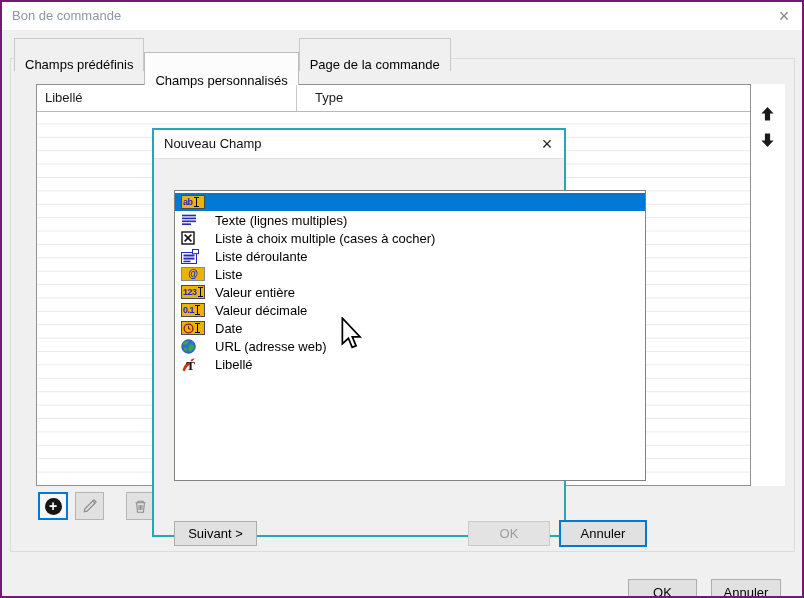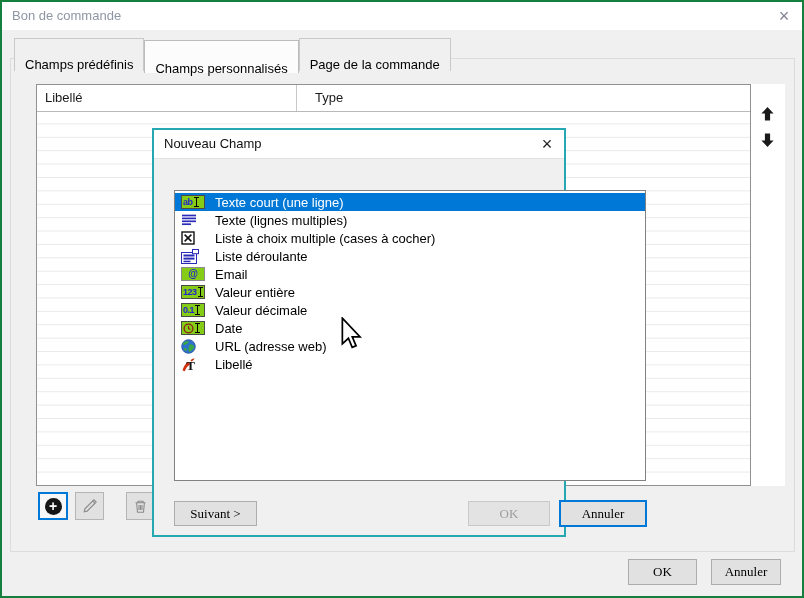--- a/index.html
+++ b/index.html
@@ -1,27 +1,27 @@
 <!DOCTYPE html>
 <html><head>
 <meta charset="utf-8">
 <style>
   html,body{margin:0;padding:0;background:#cfcfcf;font-family:"Liberation Sans",sans-serif;}
   .window{position:relative;width:804px;height:598px;box-sizing:border-box;
-    background:#f0f0f0;border:2px solid #15803d;overflow:hidden;font-size:13px;color:#000;}
+    background:#f0f0f0;border:2px solid #701a75;overflow:hidden;font-size:13px;color:#000;}
   
   .titlebar{position:absolute;left:0;top:0;width:800px;height:28px;background:#ffffff;}
   .titlebar .title{position:absolute;left:10px;top:0;line-height:28px;color:#8e96a4;font-size:13px;}
   .win-close{position:absolute;right:6px;top:2px;width:24px;height:24px;display:flex;
     align-items:center;justify-content:center;color:#7e848c;font-size:18px;cursor:default;}
   
   .tabs{position:absolute;left:12px;top:34px;display:flex;align-items:flex-start;z-index:2;}
   .tab{box-sizing:border-box;height:20px;line-height:19px;margin-top:2px;padding:16px 10px;
     background:#f0f0f0;border:1px solid #c9c9c9;border-bottom:none;white-space:nowrap;}
-  .tab.active{margin-top:4px;height:24px;line-height:23px;background:#fcfcfc;border-color:#bcbcbc;
+  .tab.active{margin-top:16px;height:24px;line-height:23px;background:#fcfcfc;border-color:#bcbcbc;
     position:relative;z-index:3;}
   .tab-panel{position:absolute;left:8px;top:56px;width:783px;height:492px;
     border:1px solid #dcdcdc;z-index:0;}
   
   .grid{position:absolute;left:34px;top:82px;width:715px;height:402px;background:#fff;
     border:1px solid #919191;box-sizing:border-box;z-index:1;}
   .grid-header{position:absolute;left:0;top:0;right:0;height:26px;border-bottom:1px solid #b9b9b9;background:#fff;}
   .grid-header .col{position:absolute;top:0;line-height:26px;padding-left:8px;color:#1a1a1a;}
   .col-divider{position:absolute;left:259px;top:0;width:1px;height:26px;background:#c9c9c9;}
   .grid-body{position:absolute;left:0;top:26px;right:0;bottom:0;
@@ -35,39 +35,39 @@
   
   .tool-btn{position:absolute;top:490px;width:29px;height:28px;box-sizing:border-box;
     background:#e1e1e1;border:1px solid #b5b5b5;display:flex;align-items:center;justify-content:center;z-index:1;}
   .tool-add{left:36px;width:30px;border:2px solid #0078d7;background:#f7f7f7;}
   .tool-edit{left:73px;}
   .tool-delete{left:124px;}
   .add-circle{width:17px;height:17px;border-radius:50%;background:#151515;color:#fff;
     font-size:14px;font-weight:bold;display:flex;align-items:center;justify-content:center;line-height:1;}
   
   .btn{box-sizing:border-box;background:#e1e1e1;border:1px solid #adadad;font-size:13px;
-    font-family:Liberation Serif, serif;display:flex;align-items:center;justify-content:center;cursor:default;}
+    font-family:Liberation Sans, sans-serif;display:flex;align-items:center;justify-content:center;cursor:default;margin-top:20px;}
   .main-ok{position:absolute;left:626px;top:557px;width:69px;height:26px;}
   .main-cancel{position:absolute;left:709px;top:557px;width:70px;height:26px;}
   
   .dialog{position:absolute;left:150px;top:126px;width:414px;height:409px;box-sizing:border-box;
     border:2px solid #25a8b2;background:#f0f0f0;z-index:10;}
   .dlg-titlebar{position:absolute;left:0;top:0;right:0;height:28px;background:#fff;border-bottom:1px solid #e2e2e2;}
   .dlg-titlebar .title{position:absolute;left:10px;top:0;line-height:28px;color:#111;}
   .dlg-close{position:absolute;right:5px;top:2px;width:24px;height:24px;display:flex;
     align-items:center;justify-content:center;color:#222;font-size:18px;}
   .dlg-instruction{position:absolute;left:20px;top:37px;color:#111;}
   .listbox{position:absolute;left:20px;top:60px;width:472px;height:291px;box-sizing:border-box;
     background:#fff;border:1px solid #828282;margin:0;padding:2px 0 0 0;list-style:none;overflow:hidden;}
   .lb-item{height:18px;display:flex;align-items:center;padding-left:6px;color:#000;}
   .lb-item .li-icon{width:26px;display:flex;align-items:center;justify-content:flex-start;flex:0 0 26px;}
   .lb-item .li-label{padding-left:8px;white-space:nowrap;}
   .lb-item.selected{background:#0078d7;color:#fff;}
   
-  .ibox{box-sizing:border-box;width:24px;height:14px;background:#84cc16;border:1px solid #4a4a4a;
+  .ibox{box-sizing:border-box;width:24px;height:14px;background:#eab308;border:1px solid #4a4a4a;
     display:flex;align-items:center;justify-content:flex-start;padding:0 1px;gap:1px;}
   .ibox .txt{font-style:normal;color:#2323cc;font-weight:bold;font-size:9px;line-height:1;letter-spacing:-0.5px;}
   .caret{position:relative;width:5px;height:10px;flex:0 0 5px;}
   .caret::before,.caret::after{content:"";position:absolute;left:0;right:0;height:1px;background:#000;}
   .caret::before{top:0;} .caret::after{bottom:0;}
   .caret i{position:absolute;left:2px;top:0;bottom:0;width:1px;background:#000;}
   
   .dlg-next{position:absolute;left:20px;top:371px;width:83px;height:25px;}
   .dlg-ok{position:absolute;left:314px;top:371px;width:82px;height:25px;
     color:#9d9d9d;border-color:#c9c9c9;background:#e3e3e3;}
@@ -149,21 +149,20 @@
     <ul class="listbox">
       <li class="lb-item selected">
         <span class="li-icon">
           <span class="ibox">
               <i class="txt">ab</i>
               <span class="caret">
                 <i></i>
               </span>
             </span>
         </span>
-        <span class="li-label">Texte court (une ligne)</span>
       </li>
       <li class="lb-item">
         <span class="li-icon">
           <svg width="16" height="13" viewBox="0 0 16 13">
               <g stroke="#2a2ab8" stroke-width="1.7">
                 <line x1="1" y1="1.5" x2="15" y2="1.5"></line>
                 <line x1="1" y1="4.4" x2="15" y2="4.4"></line>
                 <line x1="1" y1="7.3" x2="15" y2="7.3"></line>
                 <line x1="1" y1="10.2" x2="10" y2="10.2"></line>
               </g>
@@ -191,21 +190,21 @@
             </svg>
         </span>
         <span class="li-label">Liste déroulante</span>
       </li>
       <li class="lb-item">
         <span class="li-icon">
           <span class="ibox" style="border-color:#8a8a8a;justify-content:center;">
               <i class="txt" style="font-size:10px;">@</i>
             </span>
         </span>
-        <span class="li-label">Email</span>
+        <span class="li-label">Liste</span>
       </li>
       <li class="lb-item">
         <span class="li-icon">
           <span class="ibox">
               <i class="txt">123</i>
               <span class="caret">
                 <i></i>
               </span>
             </span>
         </span>

